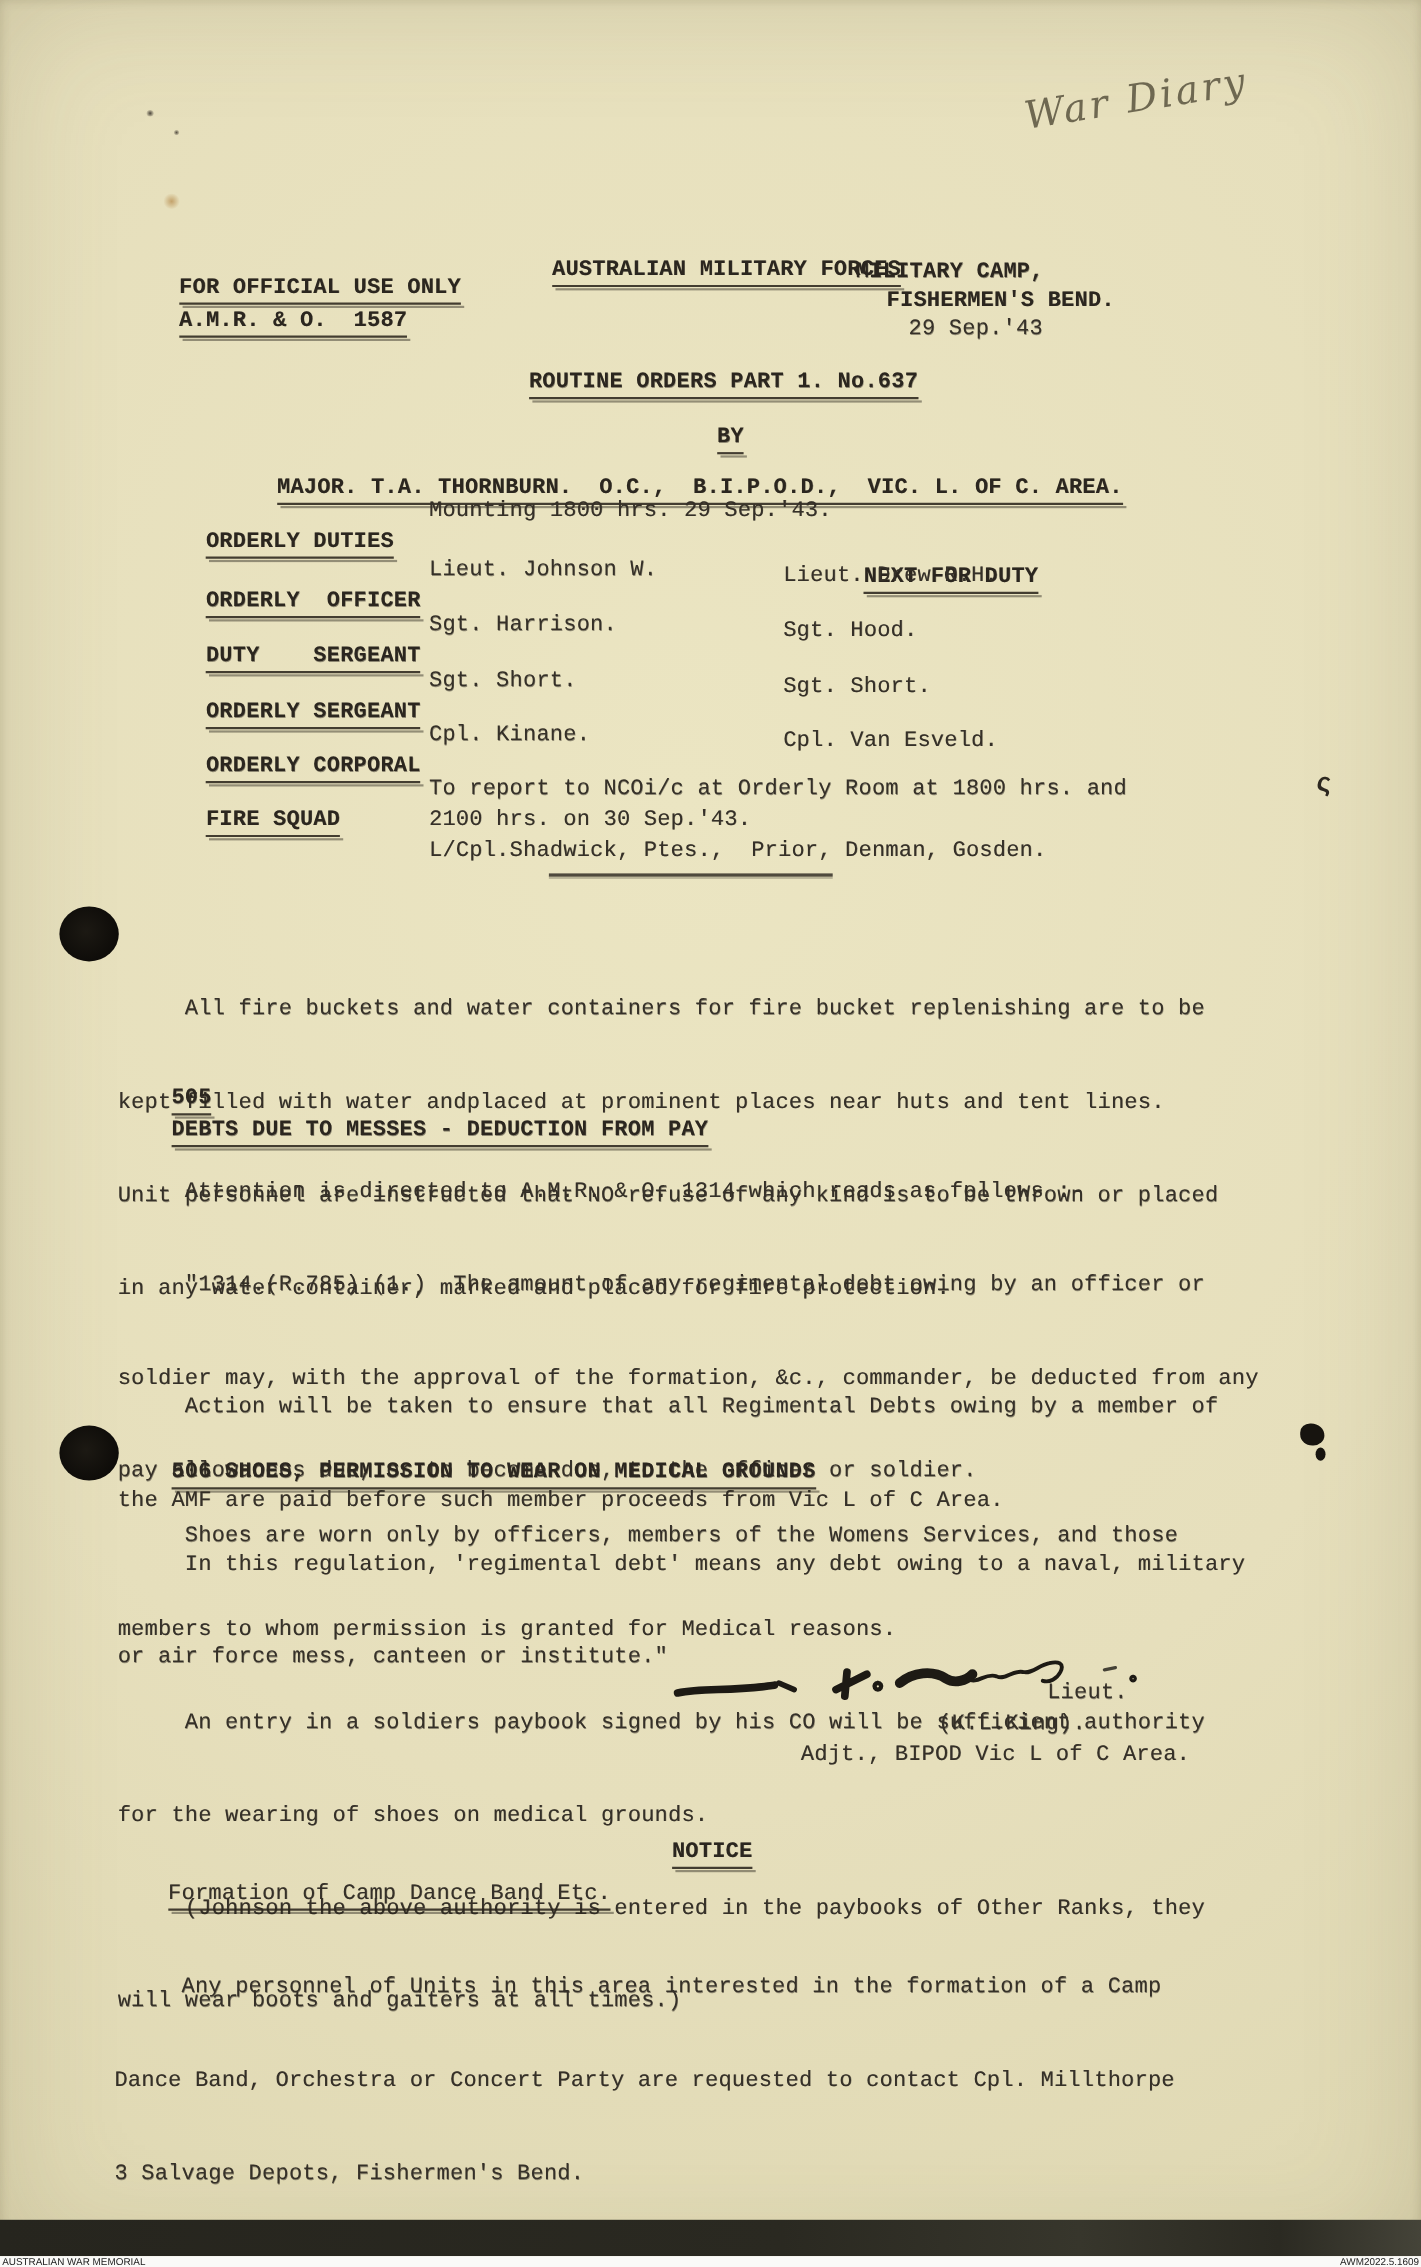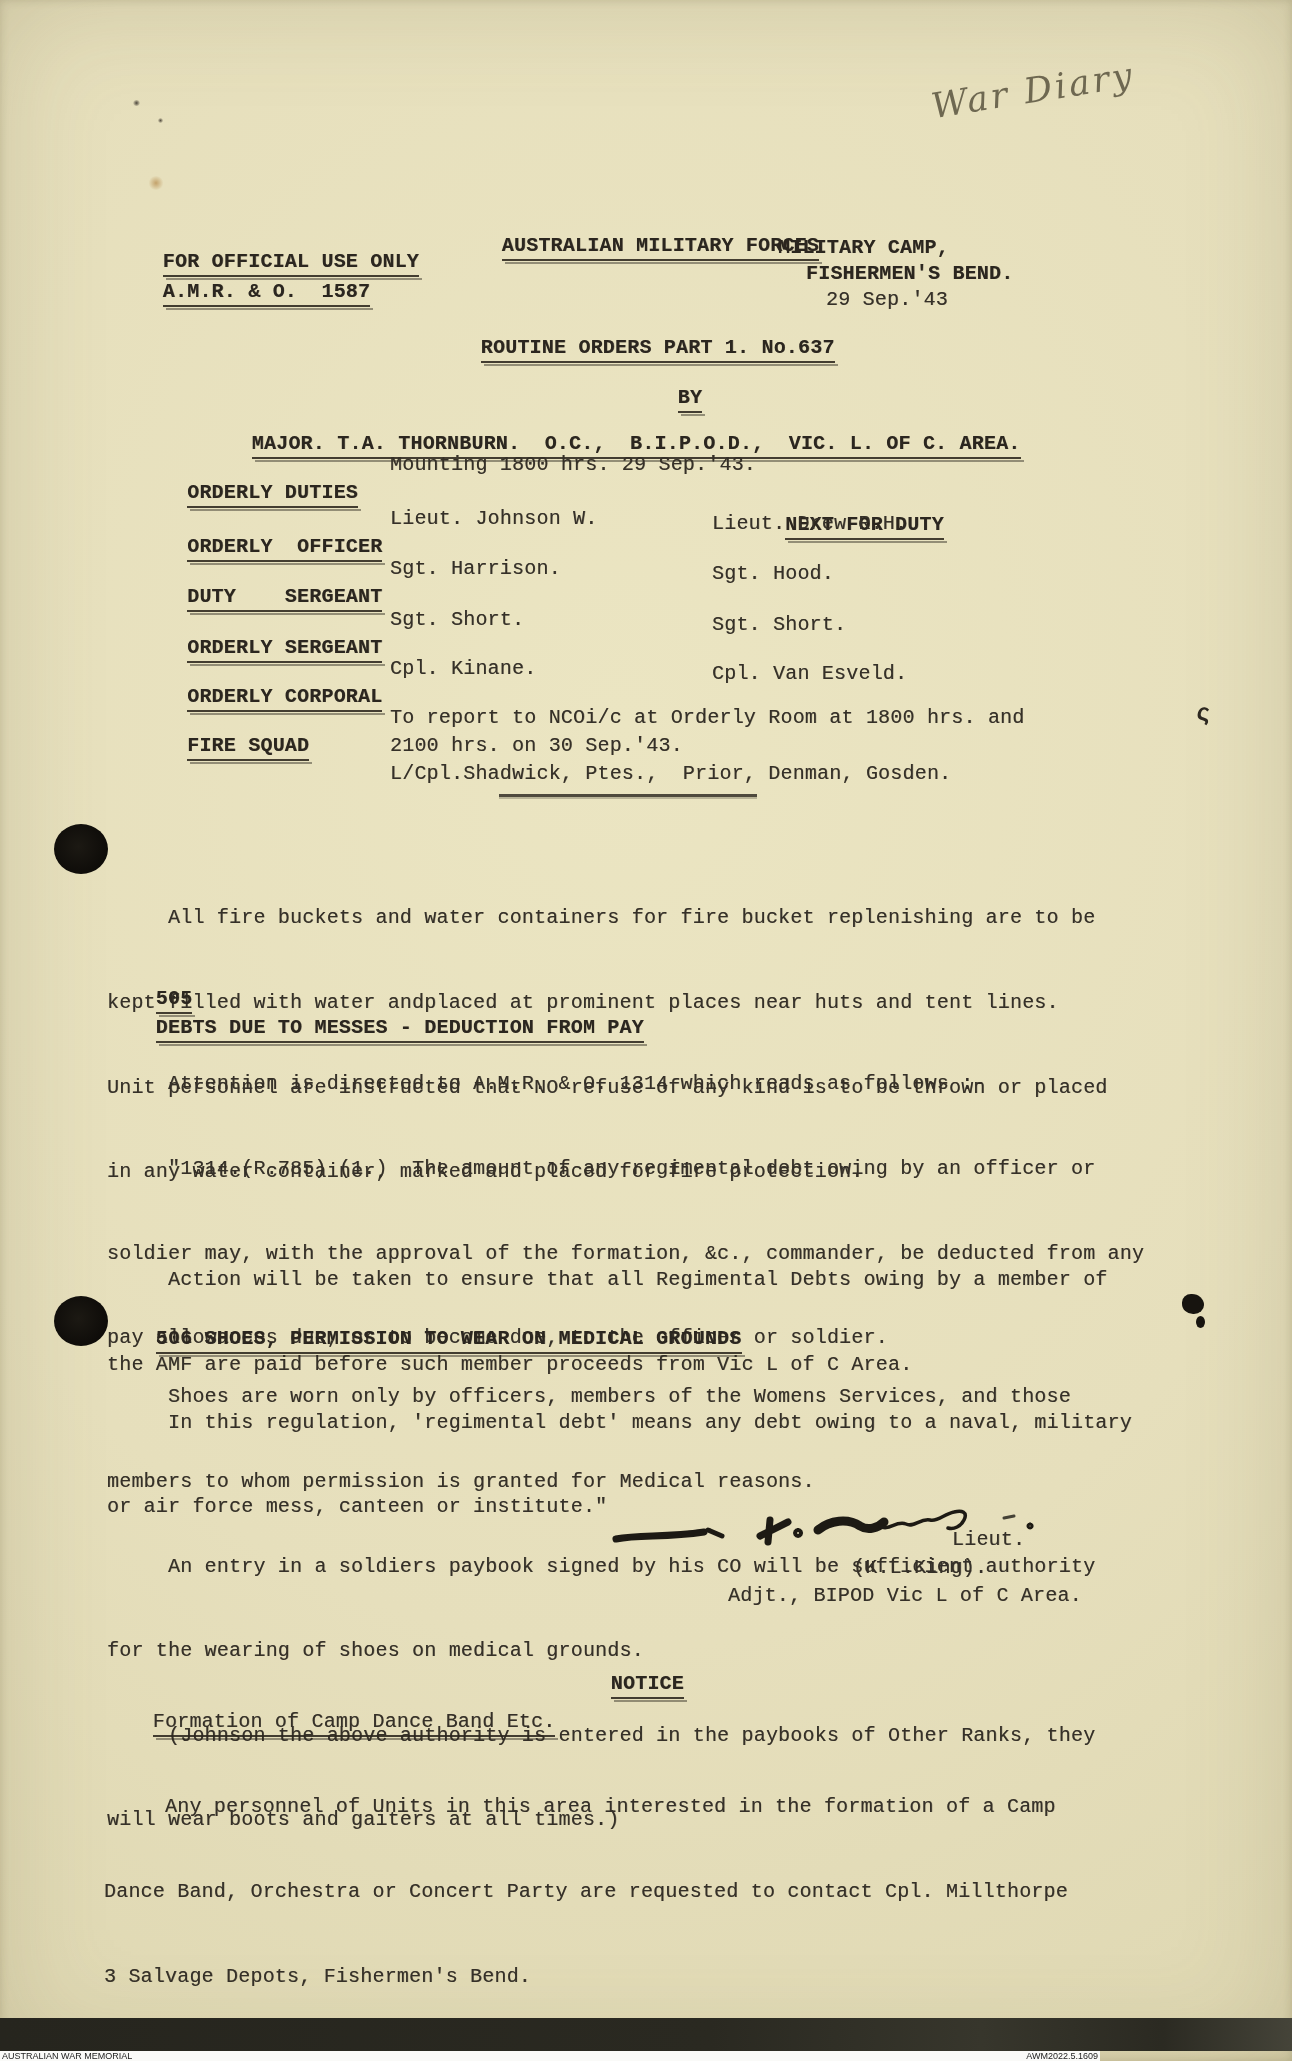--- a/index.html
+++ b/index.html
@@ -34,21 +34,21 @@
     box-shadow:0 2px 0 rgba(40,35,27,0.25);}
   .handwrit{
     position:absolute;left:930px;top:66px;width:260px;
     font-family:"DejaVu Serif",serif;font-style:italic;
     font-size:35px;color:rgba(100,93,72,0.92);
     transform:rotate(-9deg);letter-spacing:3px;white-space:pre;
   }
   .stain{position:absolute;border-radius:50%;}
   .footer-bar{position:absolute;left:0;top:2018px;width:1292px;height:33px;
     background:linear-gradient(90deg,#26251e 0%,#2a2921 55%,#37362c 76%,#2b2a22 90%,#454439 100%);}
-  .archive-strip{position:absolute;left:0;top:2051px;width:1100px;height:10px;background:#fafaf8;
+  .archive-strip{position:absolute;left:0;top:2051px;width:1292px;height:10px;background:#fafaf8;
     font-family:"Liberation Sans",sans-serif;font-size:9px;line-height:10px;color:#222;}
   .archive-strip .l{position:absolute;left:2px;bottom:0;}
   .archive-strip .r{position:absolute;right:2px;bottom:0;}
   .inkmark{position:absolute;color:#2d2820;font-weight:700;}
   .blob{position:absolute;background:#17140f;}
   svg .ink{stroke:#1d1a14;fill:none;stroke-linecap:round;}
 </style>
 </head>
 <body>
 
@@ -75,21 +75,21 @@
   <div class="t hd" style="left:453px;top:204px;">
     <span class="u">AUSTRALIAN MILITARY FORCES</span></div>
 
   <div class="t hd" style="left:778px;top:234px;">MILITARY CAMP,</div>
   <div class="t hd" style="left:806px;top:260px;">FISHERMEN'S BEND.</div>
   <div class="t" style="left:826px;top:286px;">29 Sep.'43</div>
 
   <div class="t hd" style="left:432px;top:306px;">
     <span class="u">ROUTINE ORDERS PART 1. No.637</span></div>
 
-  <div class="t hd" style="left:629px;top:356px;text-align:center;">
+  <div class="t hd" style="left:603px;top:356px;text-align:center;">
     <span class="u">BY</span></div>
 
   <div class="t hd" style="left:203px;top:402px;">
     <span class="u">MAJOR. T.A. THORNBURN.  O.C.,  B.I.P.O.D.,  VIC. L. OF C. AREA.</span></div>
 
   <div>
     <div class="t hd" style="left:114px;top:451px;">
       <span class="u">ORDERLY DUTIES</span></div>
     <div class="t" style="left:390px;top:451px;">Mounting 1800 hrs. 29 Sep.'43.</div>
 

